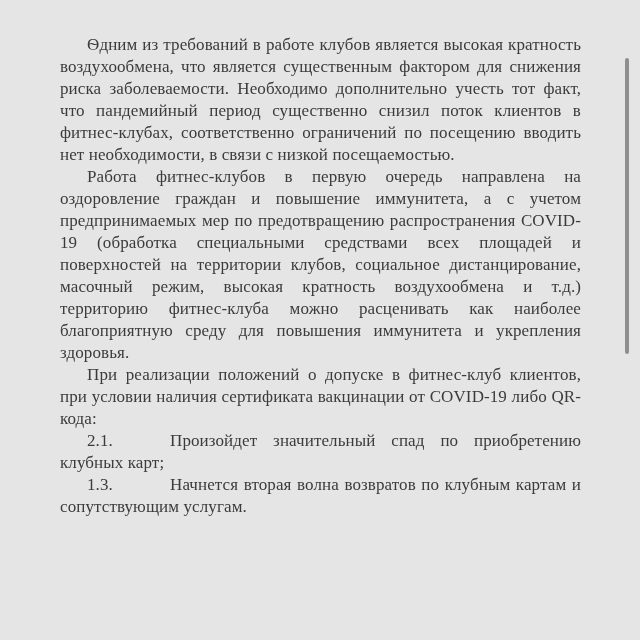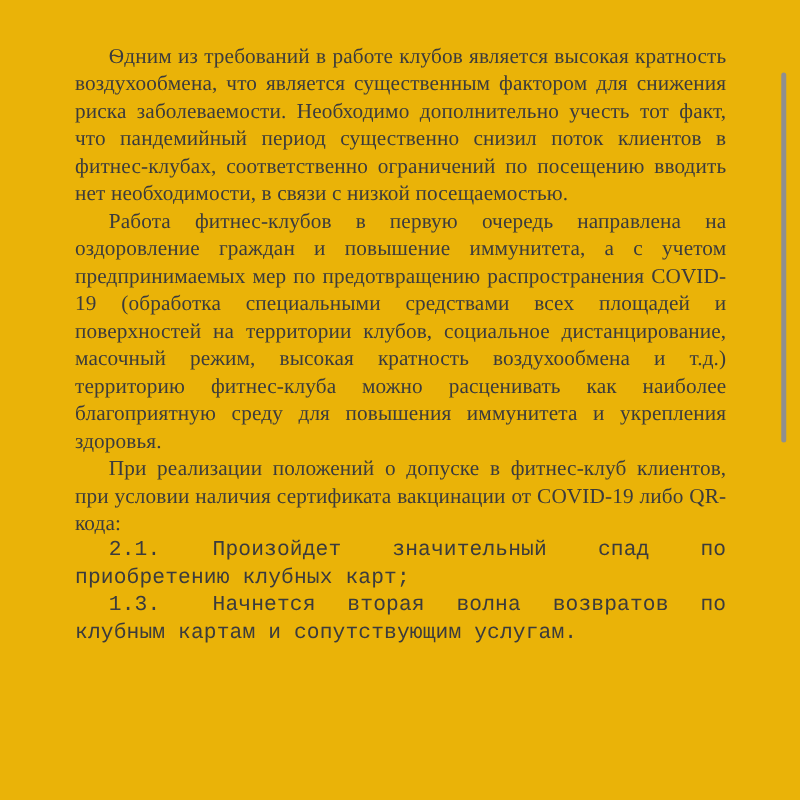--- a/index.html
+++ b/index.html
@@ -10,41 +10,40 @@
   body {
     width: 640px;
     height: 640px;
     position: relative;
     overflow: hidden;
     font-family: "Liberation Serif", "DejaVu Serif", serif;
   }
   .page {
     position: absolute;
     inset: 0;
-    background: #eab308;
+    background: #e5e5e5;
   }
   .doc {
     position: absolute;
     left: 60px;
     top: 34px;
     width: 521px;
     font-size: 17px;
     line-height: 22px;
     color: #3b3b3d;
     text-align: justify;
     letter-spacing: 0.1px;
     filter: blur(0.3px);
   }
   .para {
     margin: 0;
     text-indent: 27px;
   }
   .para.numbered {
     text-indent: 0;
-    font-family: Liberation Mono, monospace;
   }
   .num {
     display: inline-block;
     margin-left: 27px;
     width: 83px;
     text-indent: 0;
   }
   .scroll-thumb {
     position: absolute;
     left: 625px;

